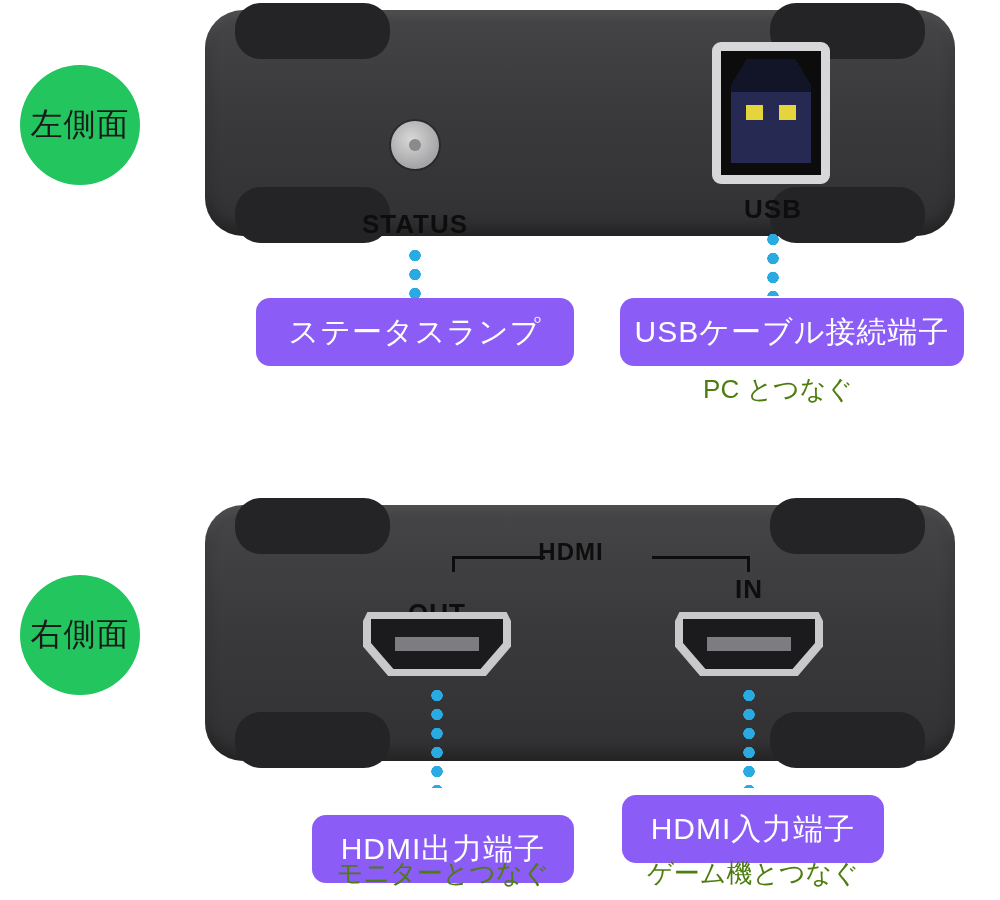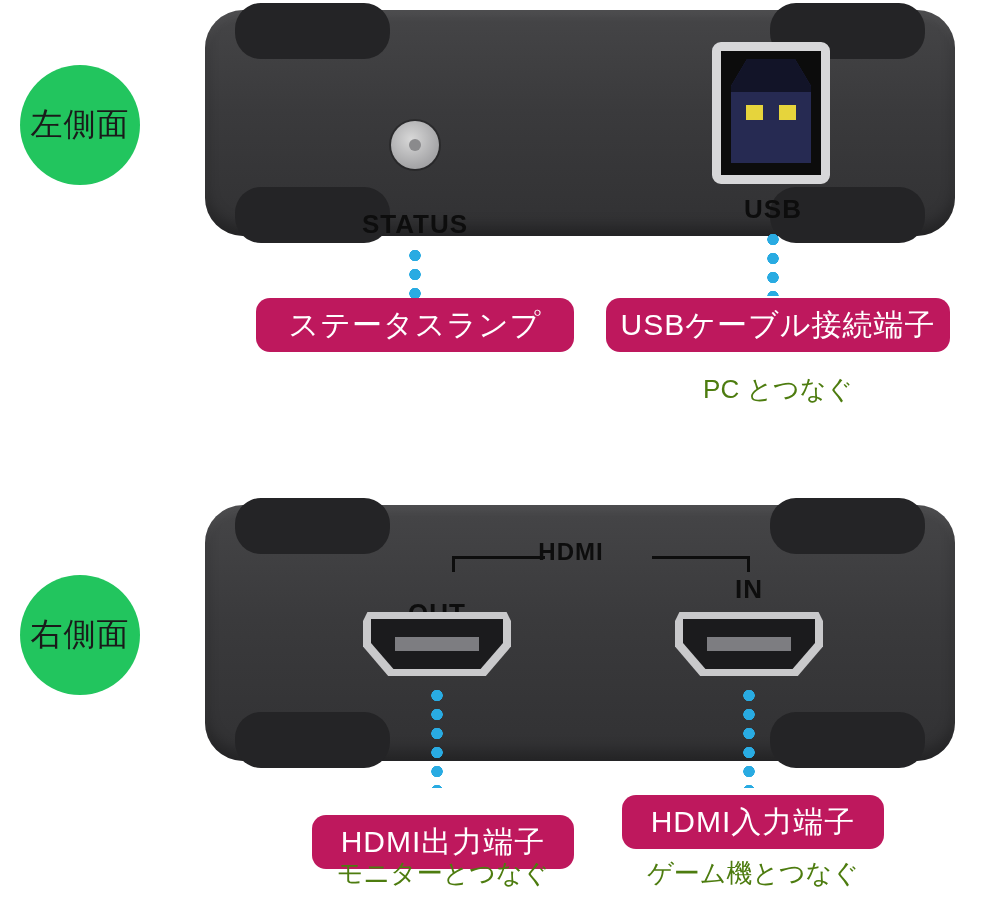--- a/index.html
+++ b/index.html
@@ -81,25 +81,25 @@
     position:absolute;width:14px;background-repeat:repeat-y;background-position:center top;
     background-image:radial-gradient(circle,#29abe2 5.5px,rgba(0,0,0,0) 6px);
     background-size:14px 19px;
   }
   .leader-status{left:408px;top:246px;height:55px;}
   .leader-usb{left:766px;top:230px;height:66px;}
   .leader-out{left:430px;top:686px;height:102px;}
   .leader-in{left:742px;top:686px;height:102px;}
   
   .callout{
-    position:absolute;height:54px;border-radius:14px;background:#be185d;color:#ffffff;
+    position:absolute;height:68px;border-radius:14px;background:#8b5cf6;color:#ffffff;
     display:flex;align-items:center;justify-content:center;font-size:30px;letter-spacing:1px;
   }
   .callout-status{left:256px;top:298px;width:318px;}
-  .callout-usb{left:606px;top:298px;width:344px;}
+  .callout-usb{left:620px;top:298px;width:344px;}
   .callout-out{left:312px;top:815px;width:262px;}
   .callout-in{left:622px;top:795px;width:262px;}
   
   .caption{
     position:absolute;width:300px;text-align:center;font-size:26px;color:#4d7c0f;
   }
   .caption-pc{left:628px;top:372px;}
   .caption-monitor{left:293px;top:856px;}
   .caption-game{left:603px;top:856px;}
 </style>

